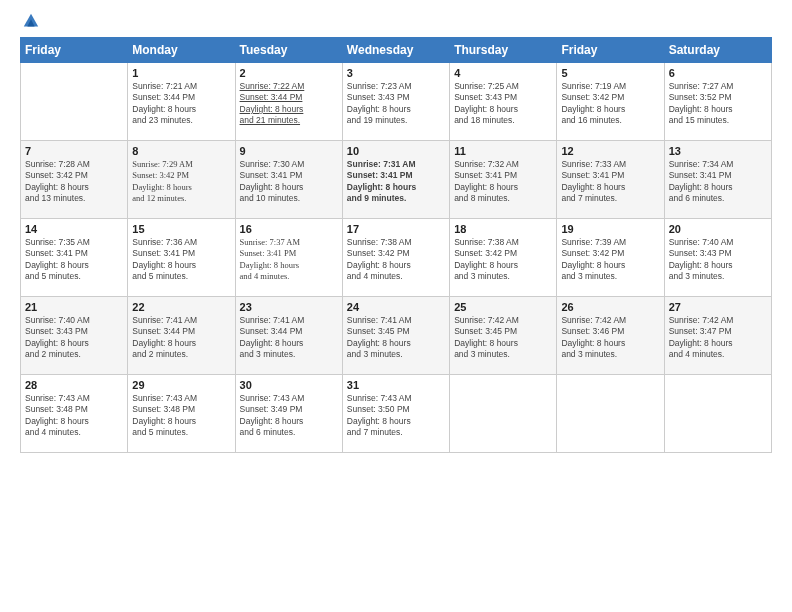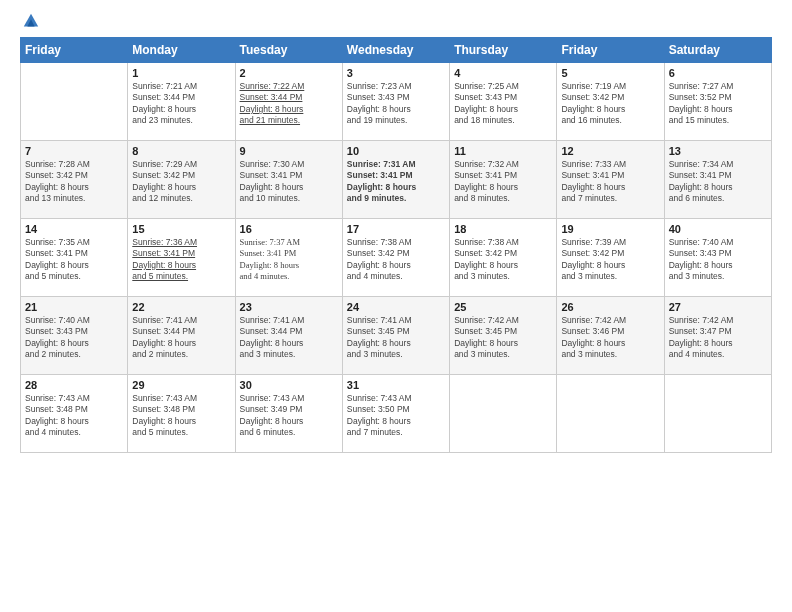--- a/index.html
+++ b/index.html
@@ -172,21 +172,21 @@
         <tr class="row-shade">
           <td>
             <div class="day-number">7</div>
             <div class="day-info" style="white-space: pre-line;">Sunrise: 7:28 AM
 Sunset: 3:42 PM
 Daylight: 8 hours
 and 13 minutes.</div>
           </td>
           <td>
             <div class="day-number">8</div>
-            <div class="day-info" style="white-space: pre-line;">Sunrise: 7:29 AM
+            <div class="day-info" style="white-space: pre-line; font-family: Liberation Serif, serif;">Sunrise: 7:29 AM
 Sunset: 3:42 PM
 Daylight: 8 hours
 and 12 minutes.</div>
           </td>
           <td>
             <div class="day-number">9</div>
             <div class="day-info" style="white-space: pre-line;">Sunrise: 7:30 AM
 Sunset: 3:41 PM
 Daylight: 8 hours
 and 10 minutes.</div>
@@ -223,21 +223,21 @@
         <tr class="row-white">
           <td>
             <div class="day-number">14</div>
             <div class="day-info" style="white-space: pre-line;">Sunrise: 7:35 AM
 Sunset: 3:41 PM
 Daylight: 8 hours
 and 5 minutes.</div>
           </td>
           <td>
             <div class="day-number">15</div>
-            <div class="day-info" style="white-space: pre-line; text-decoration: underline;">Sunrise: 7:36 AM
+            <div class="day-info" style="white-space: pre-line;">Sunrise: 7:36 AM
 Sunset: 3:41 PM
 Daylight: 8 hours
 and 5 minutes.</div>
           </td>
           <td>
             <div class="day-number">16</div>
             <div class="day-info" style="white-space: pre-line; font-family: Liberation Serif, serif;">Sunrise: 7:37 AM
 Sunset: 3:41 PM
 Daylight: 8 hours
 and 4 minutes.</div>
@@ -257,21 +257,21 @@
 and 3 minutes.</div>
           </td>
           <td>
             <div class="day-number">19</div>
             <div class="day-info" style="white-space: pre-line;">Sunrise: 7:39 AM
 Sunset: 3:42 PM
 Daylight: 8 hours
 and 3 minutes.</div>
           </td>
           <td>
-            <div class="day-number">40</div>
+            <div class="day-number">20</div>
             <div class="day-info" style="white-space: pre-line;">Sunrise: 7:40 AM
 Sunset: 3:43 PM
 Daylight: 8 hours
 and 3 minutes.</div>
           </td>
         </tr>
         <tr class="row-shade">
           <td>
             <div class="day-number">21</div>
             <div class="day-info" style="white-space: pre-line;">Sunrise: 7:40 AM

